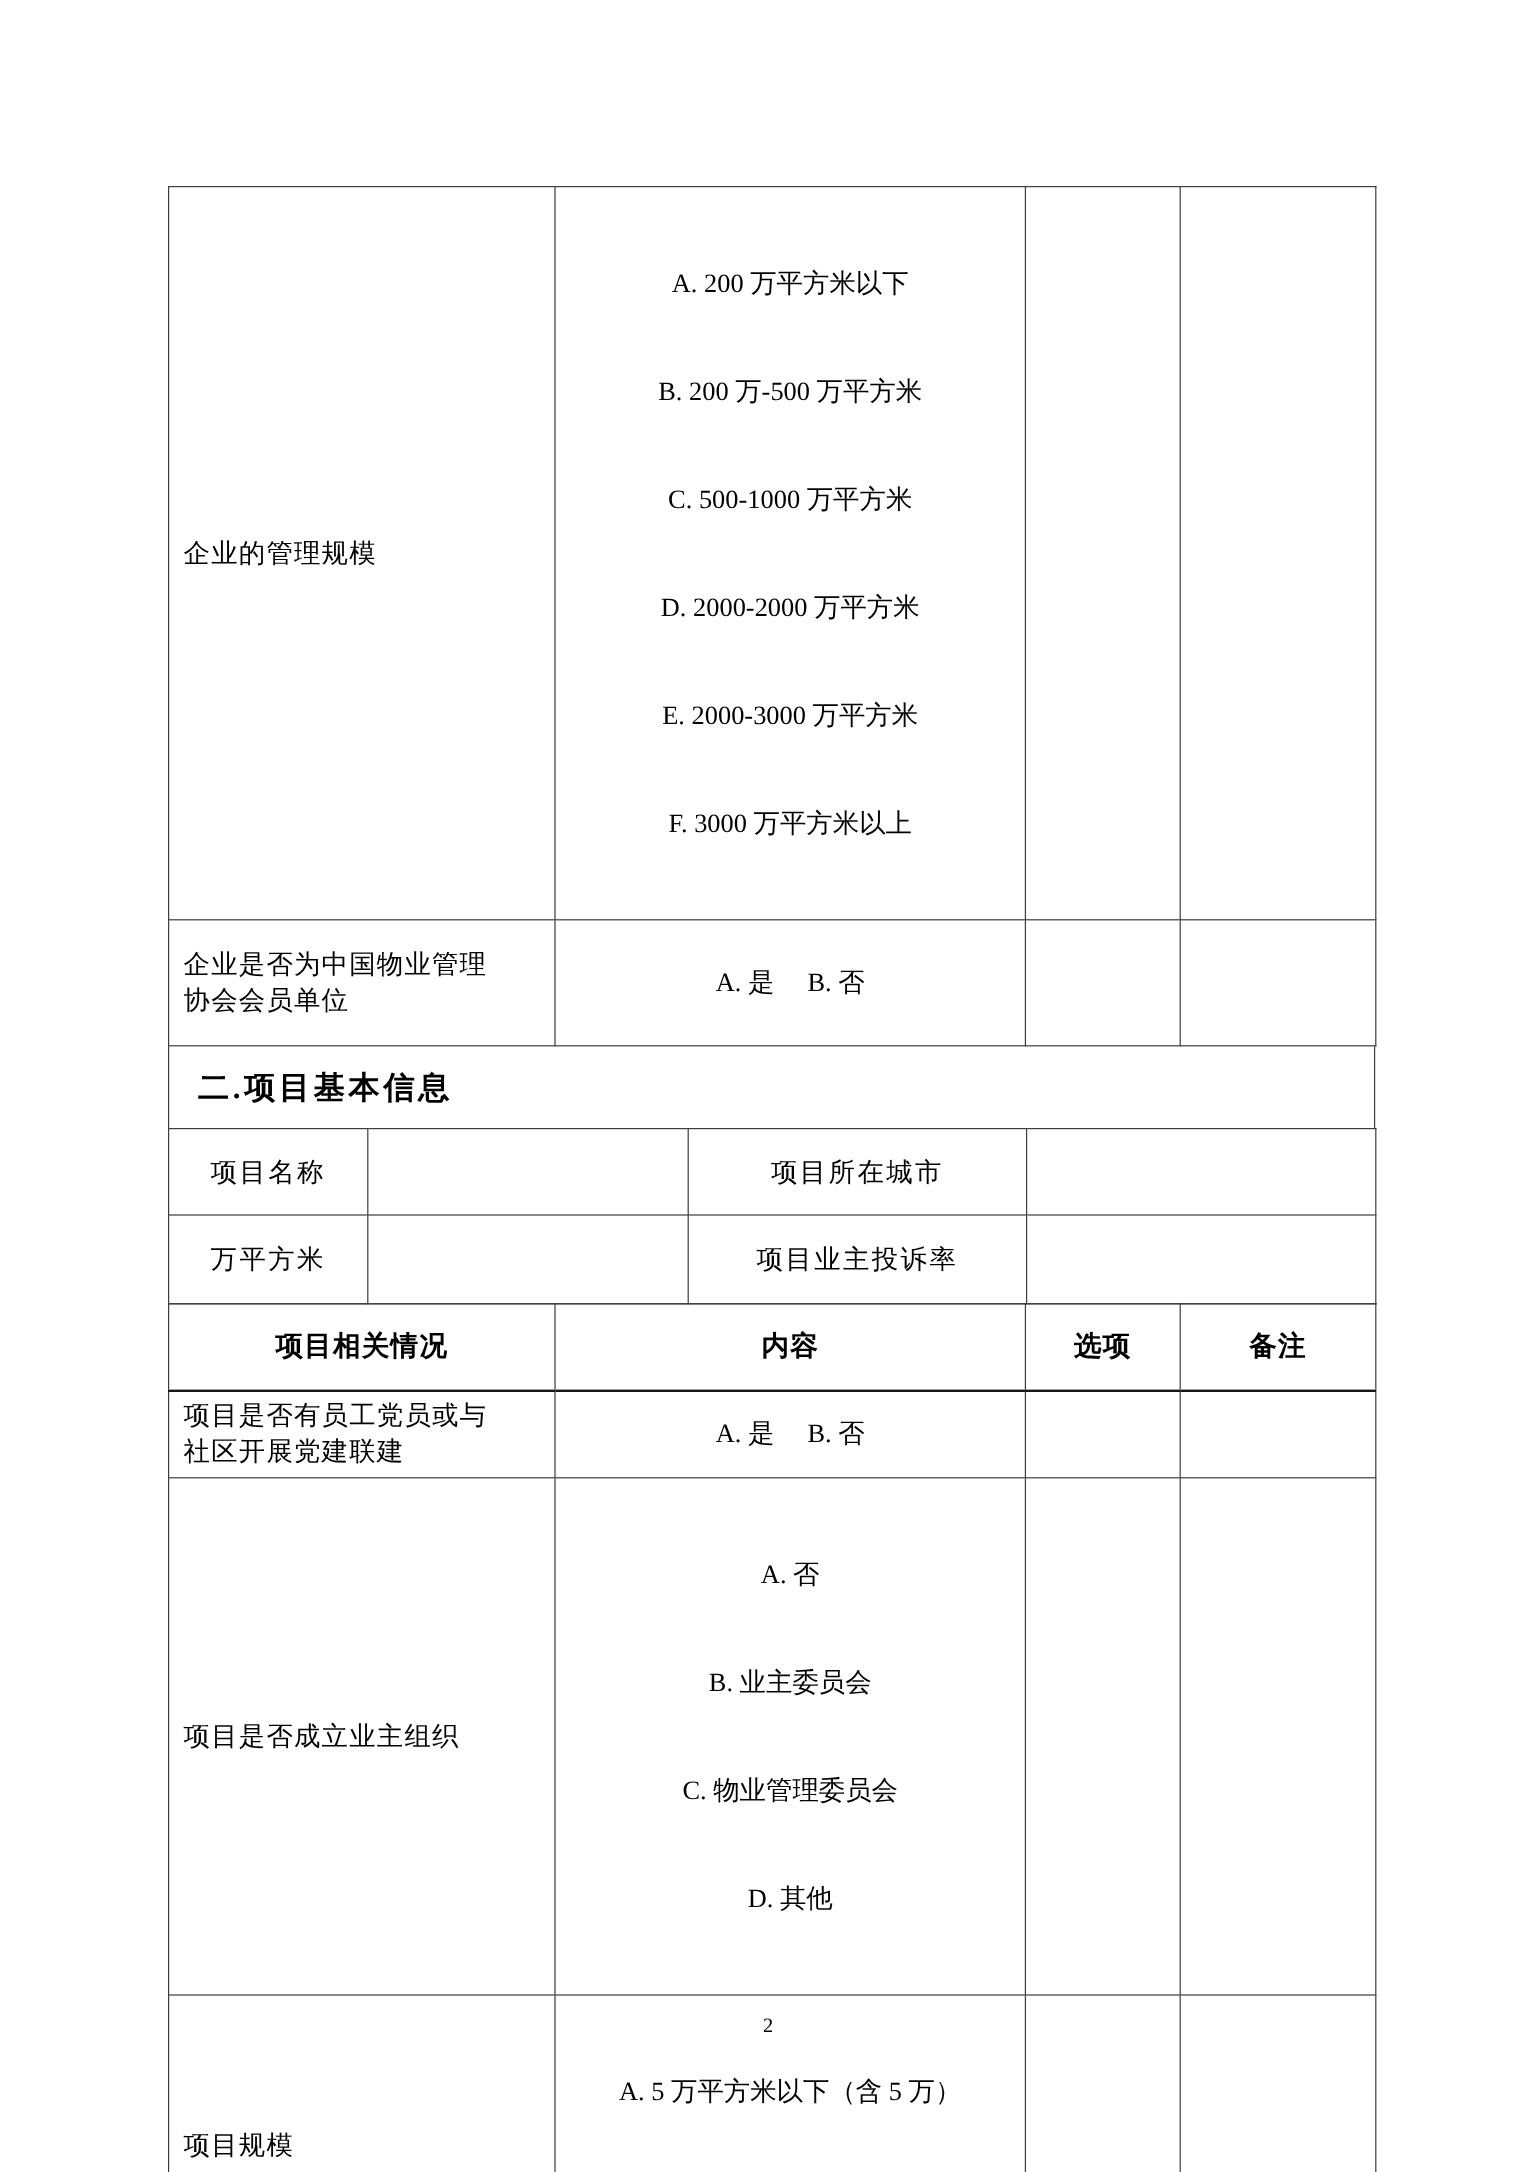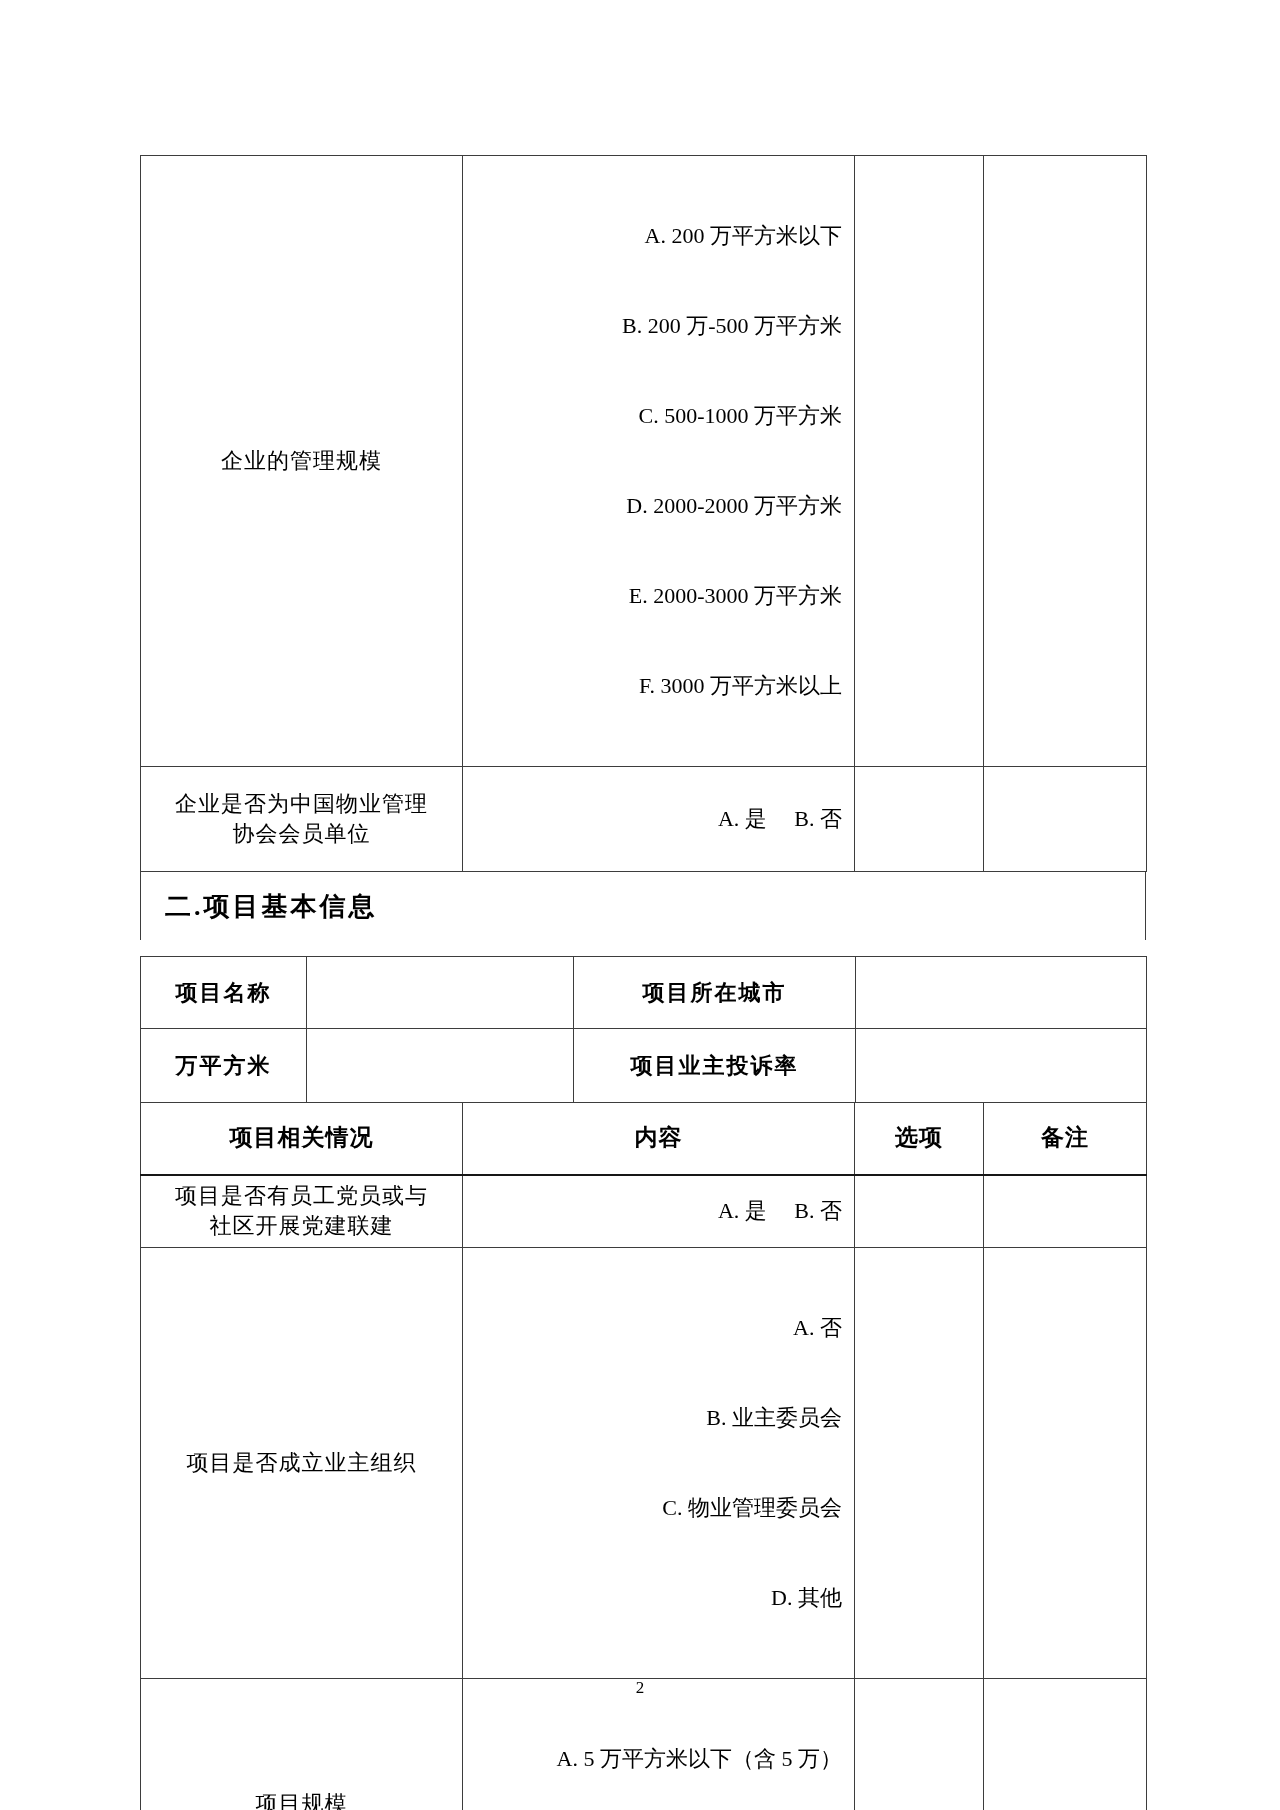--- a/index.html
+++ b/index.html
@@ -14,39 +14,39 @@
 
   table { border-collapse:collapse; table-layout:fixed; width:1006px; }
   td {
     border:1px solid #3d3d3d;
     padding:5px 12px;
     font-size:22px; line-height:30px;
     vertical-align:middle;
     overflow:hidden;
     text-align:center;
   }
-  .label-cell { text-align:center; letter-spacing:1px; white-space:pre-wrap; }
-  .opt-cell   { text-align:right; white-space:pre-wrap; }
+  .label-cell { text-align:left; letter-spacing:1px; white-space:pre-wrap; }
+  .opt-cell   { text-align:center; white-space:pre-wrap; }
   .opt-line   { white-space:pre-wrap; }
   .blank-cell { }
 
   
   .tbl-b td.field-label { text-align:center; letter-spacing:2px; }
 
   
   .heading-row {
     height:68px;
     border-left:1px solid #3d3d3d; border-right:1px solid #3d3d3d;
     display:flex; align-items:center;
     padding-left:24px;
   }
   .heading-row h2 { font-size:26px; font-weight:bold; letter-spacing:3px; }
 
   
-  .tbl-b { margin-top:16px;font-weight:bold; }
+  .tbl-b { margin-top:0; }
   .tbl-c { margin-top:-1px; }
   .tbl-c .hdr td { font-weight:bold; font-size:23px; border-bottom:2px solid #161616; letter-spacing:1px; }
   .tbl-c .hdr .hdr-center { text-align:center;margin-left:24px; }
 
   .page-number {
     position:absolute; top:1678px; left:0; width:100%;
     text-align:center; font-size:17px;
   }
 </style>
 </head>

